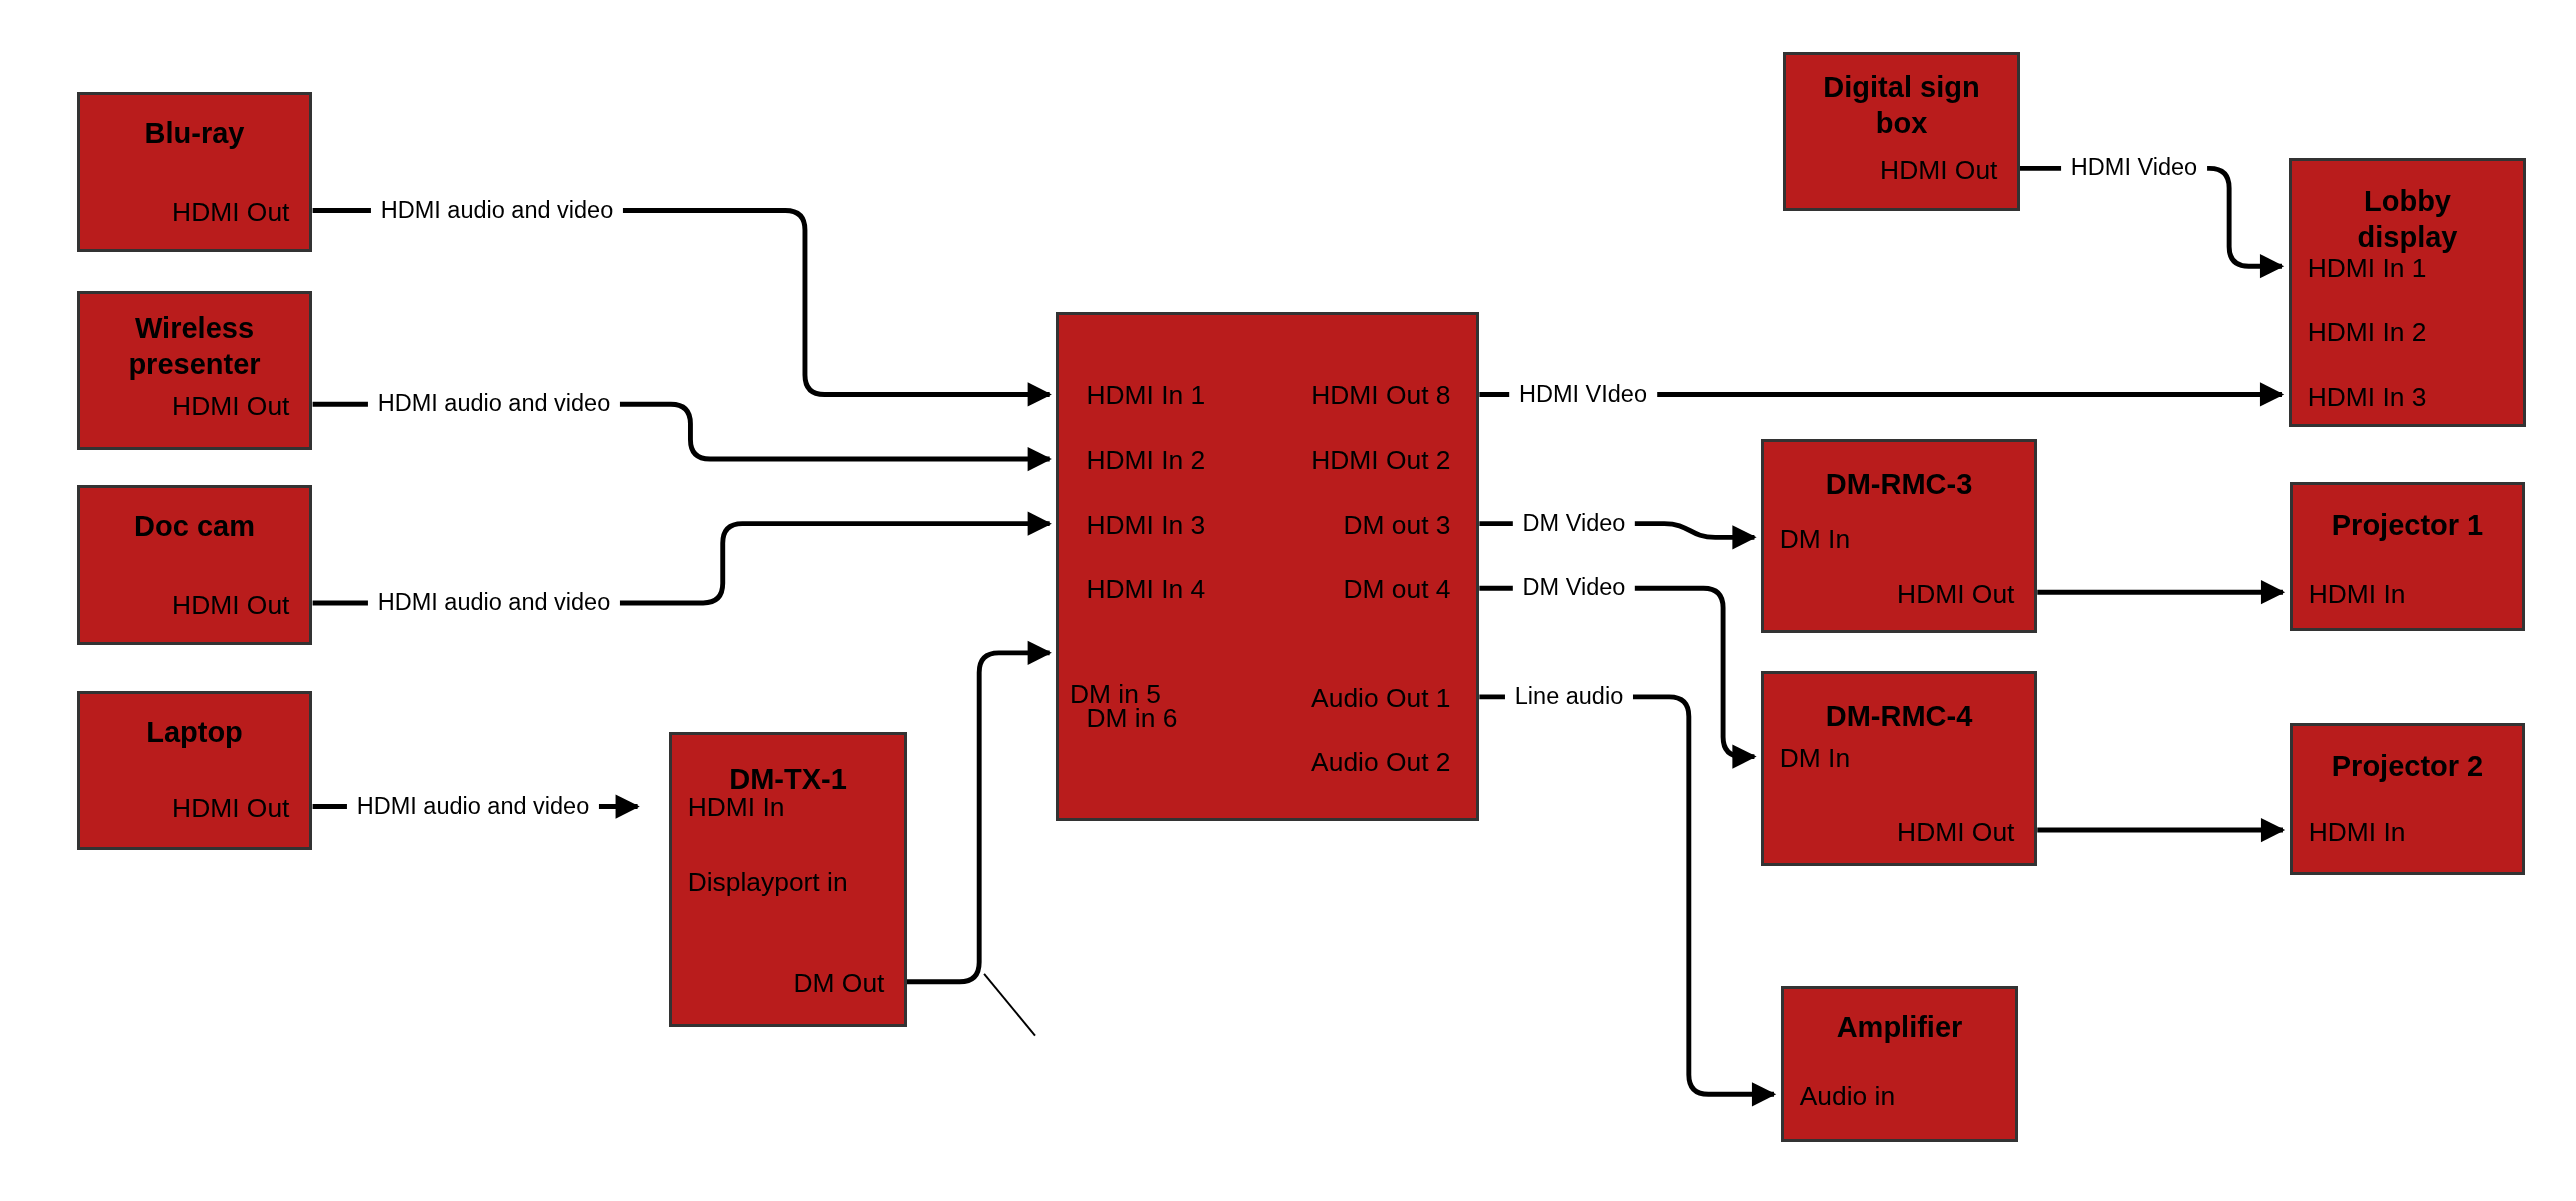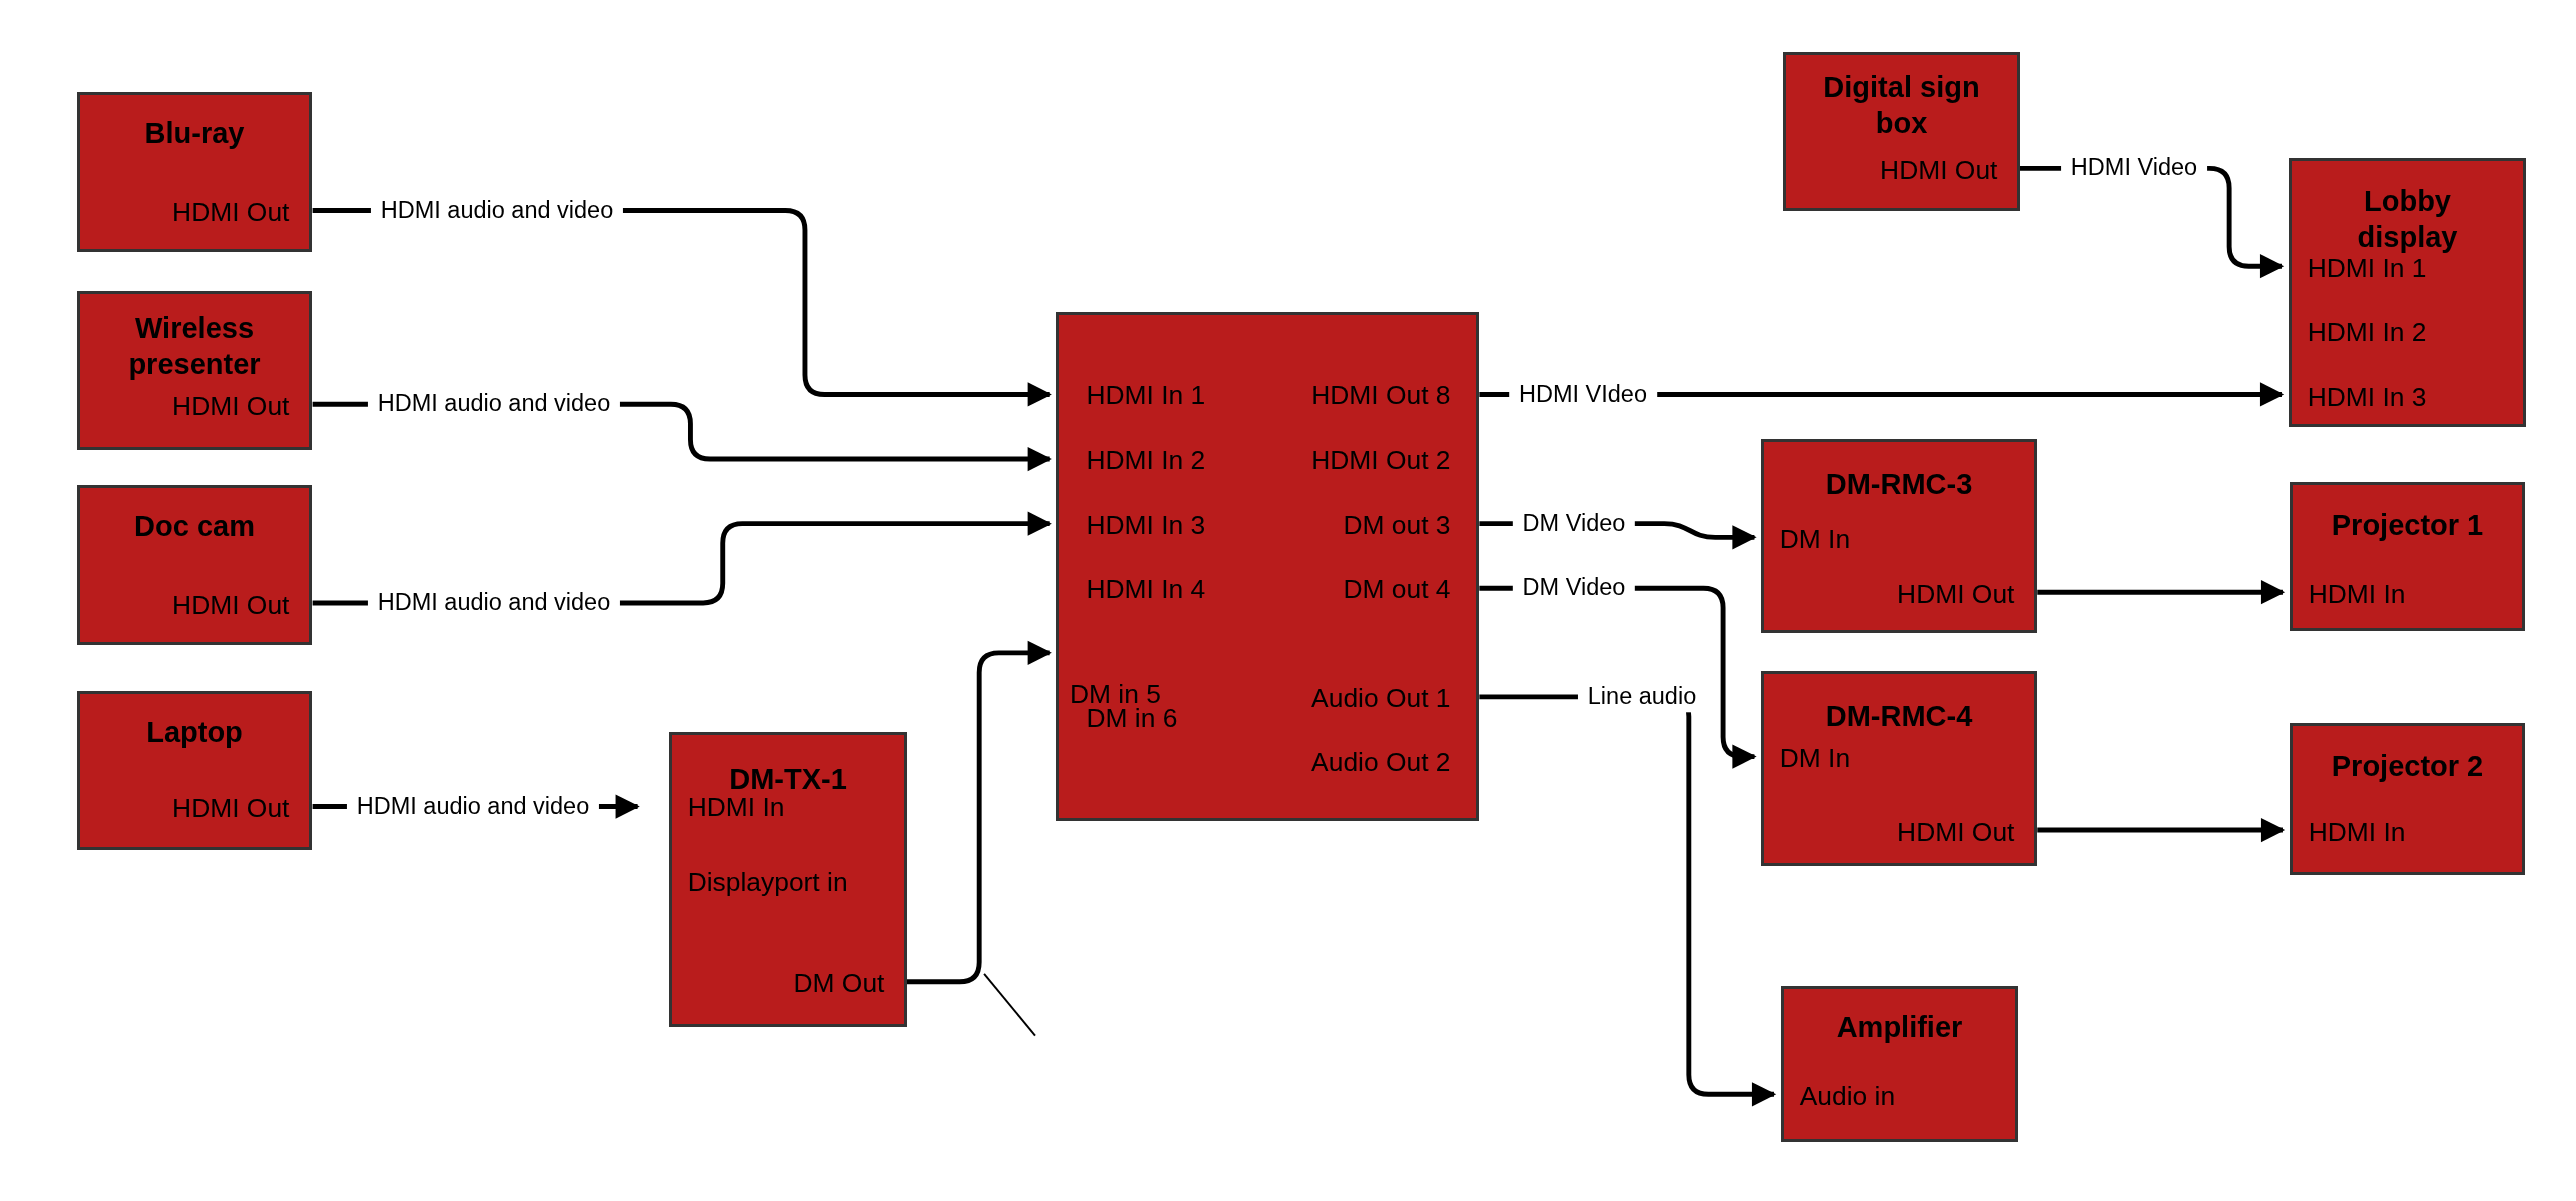--- a/index.html
+++ b/index.html
@@ -127,16 +127,16 @@
       <div class="node-title" style="top: 19.6px;">Amplifier</div>
       <div class="port left" style="top: 107px;">Audio in</div>
     </div>
     <div class="edge-label" style="left: 497px; top: 211px;">HDMI audio and video</div>
     <div class="edge-label" style="left: 494px; top: 404px;">HDMI audio and video</div>
     <div class="edge-label" style="left: 494px; top: 603px;">HDMI audio and video</div>
     <div class="edge-label" style="left: 473px; top: 807px;">HDMI audio and video</div>
     <div class="edge-label" style="left: 1583px; top: 395px;">HDMI VIdeo</div>
     <div class="edge-label" style="left: 1574px; top: 524px;">DM Video</div>
     <div class="edge-label" style="left: 1574px; top: 588px;">DM Video</div>
-    <div class="edge-label" style="left: 1642px; top: 697px;">Line audio</div>
+    <div class="edge-label" style="left: 1569px; top: 697px;">Line audio</div>
     <div class="edge-label" style="left: 2134px; top: 168px;">HDMI Video</div>
   </div>
 
 
 </body></html>

